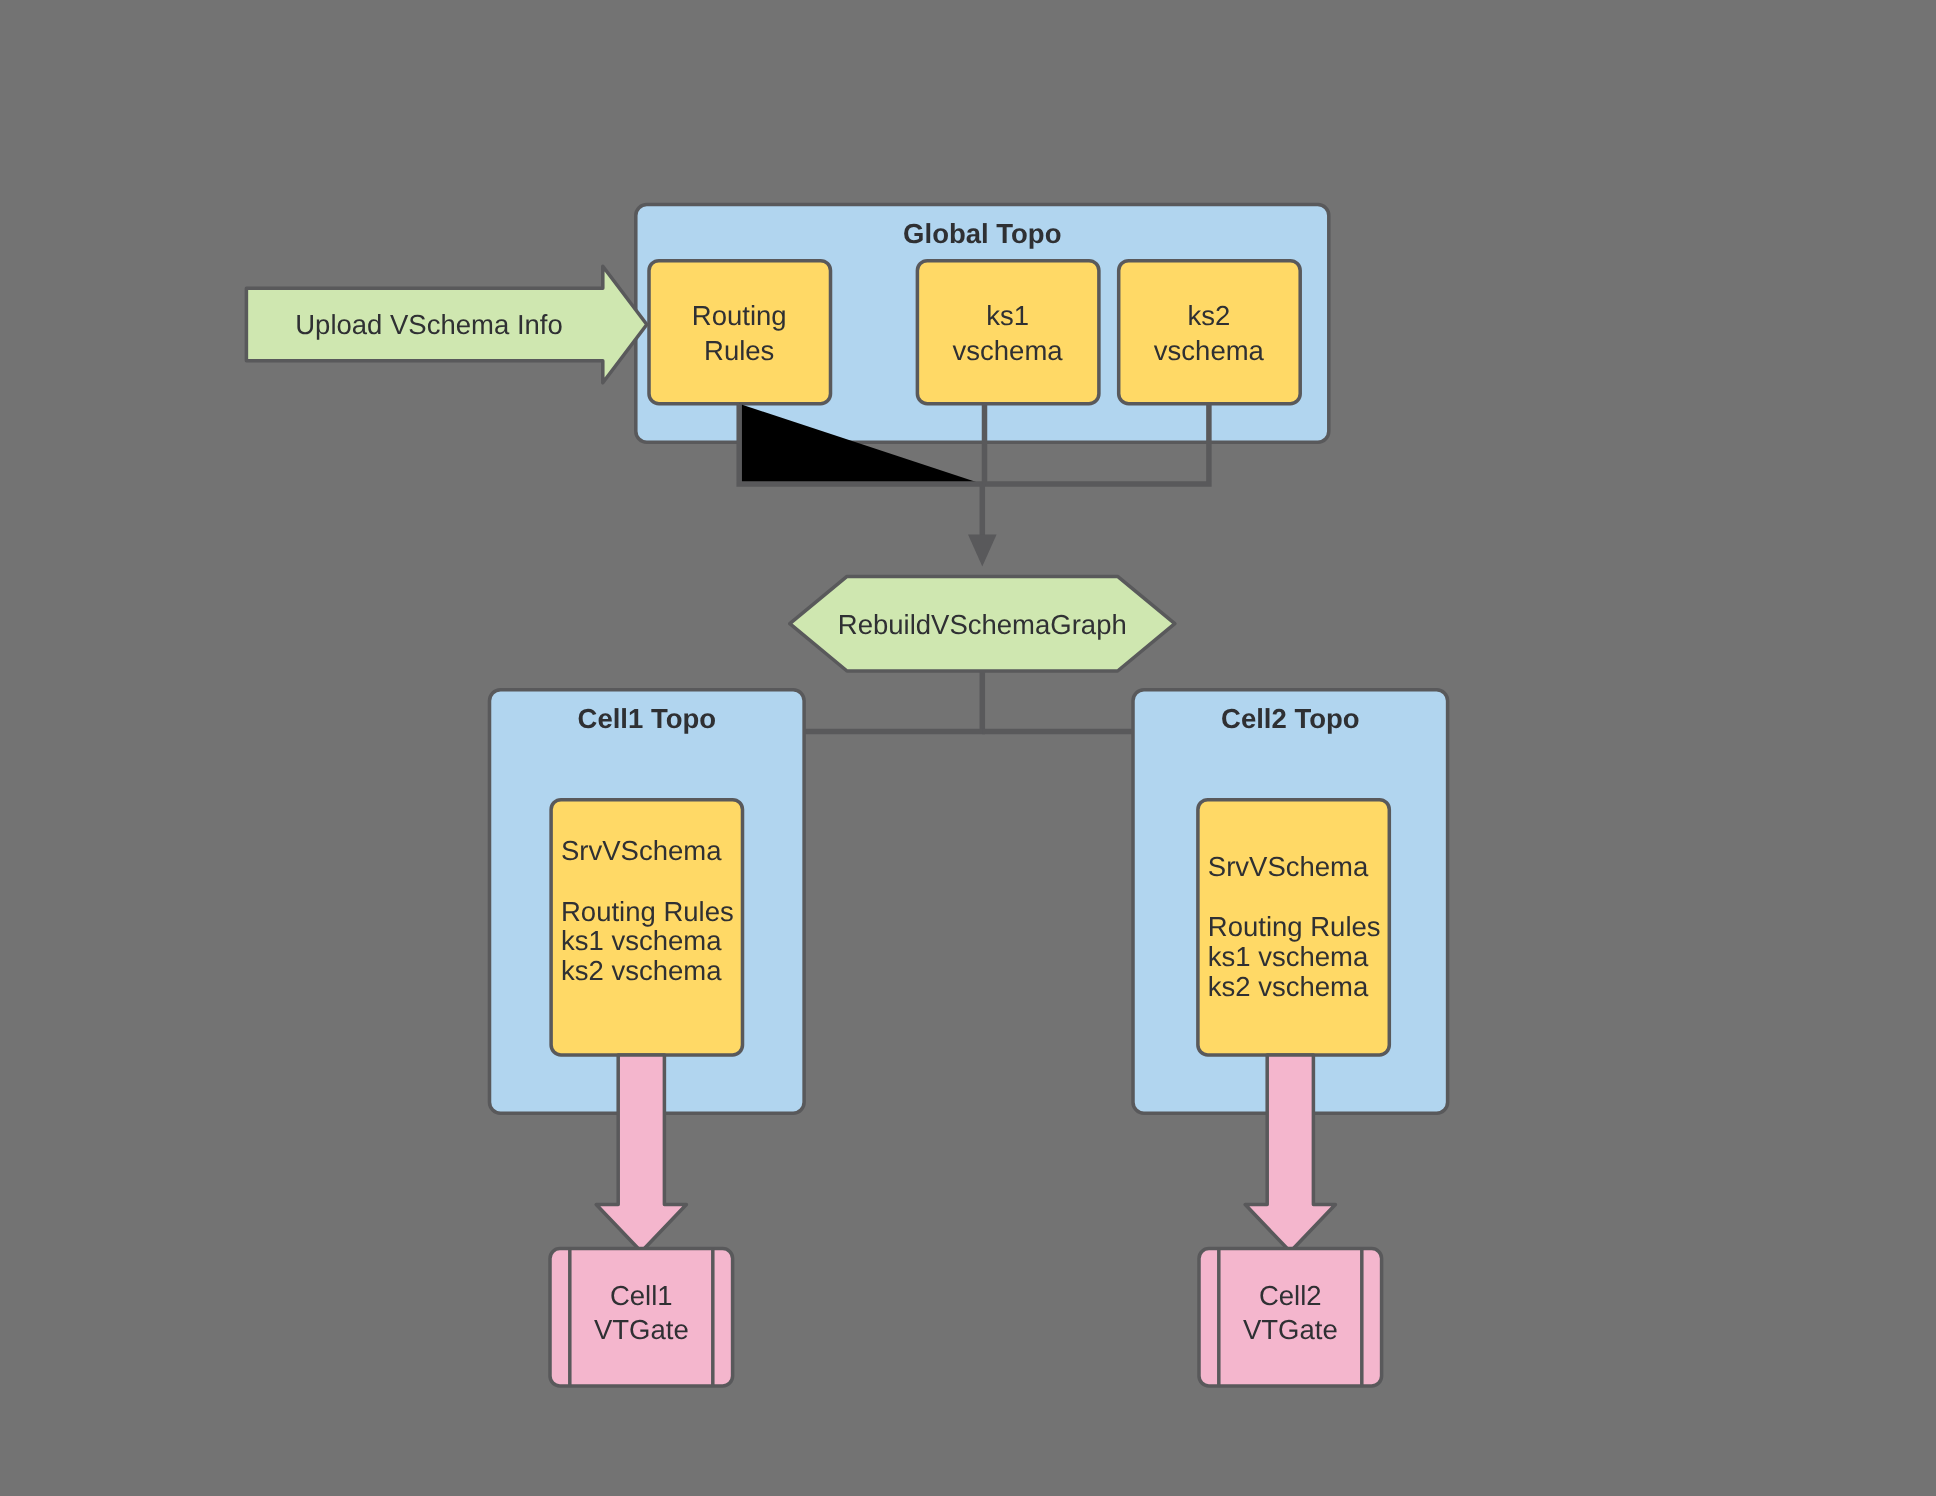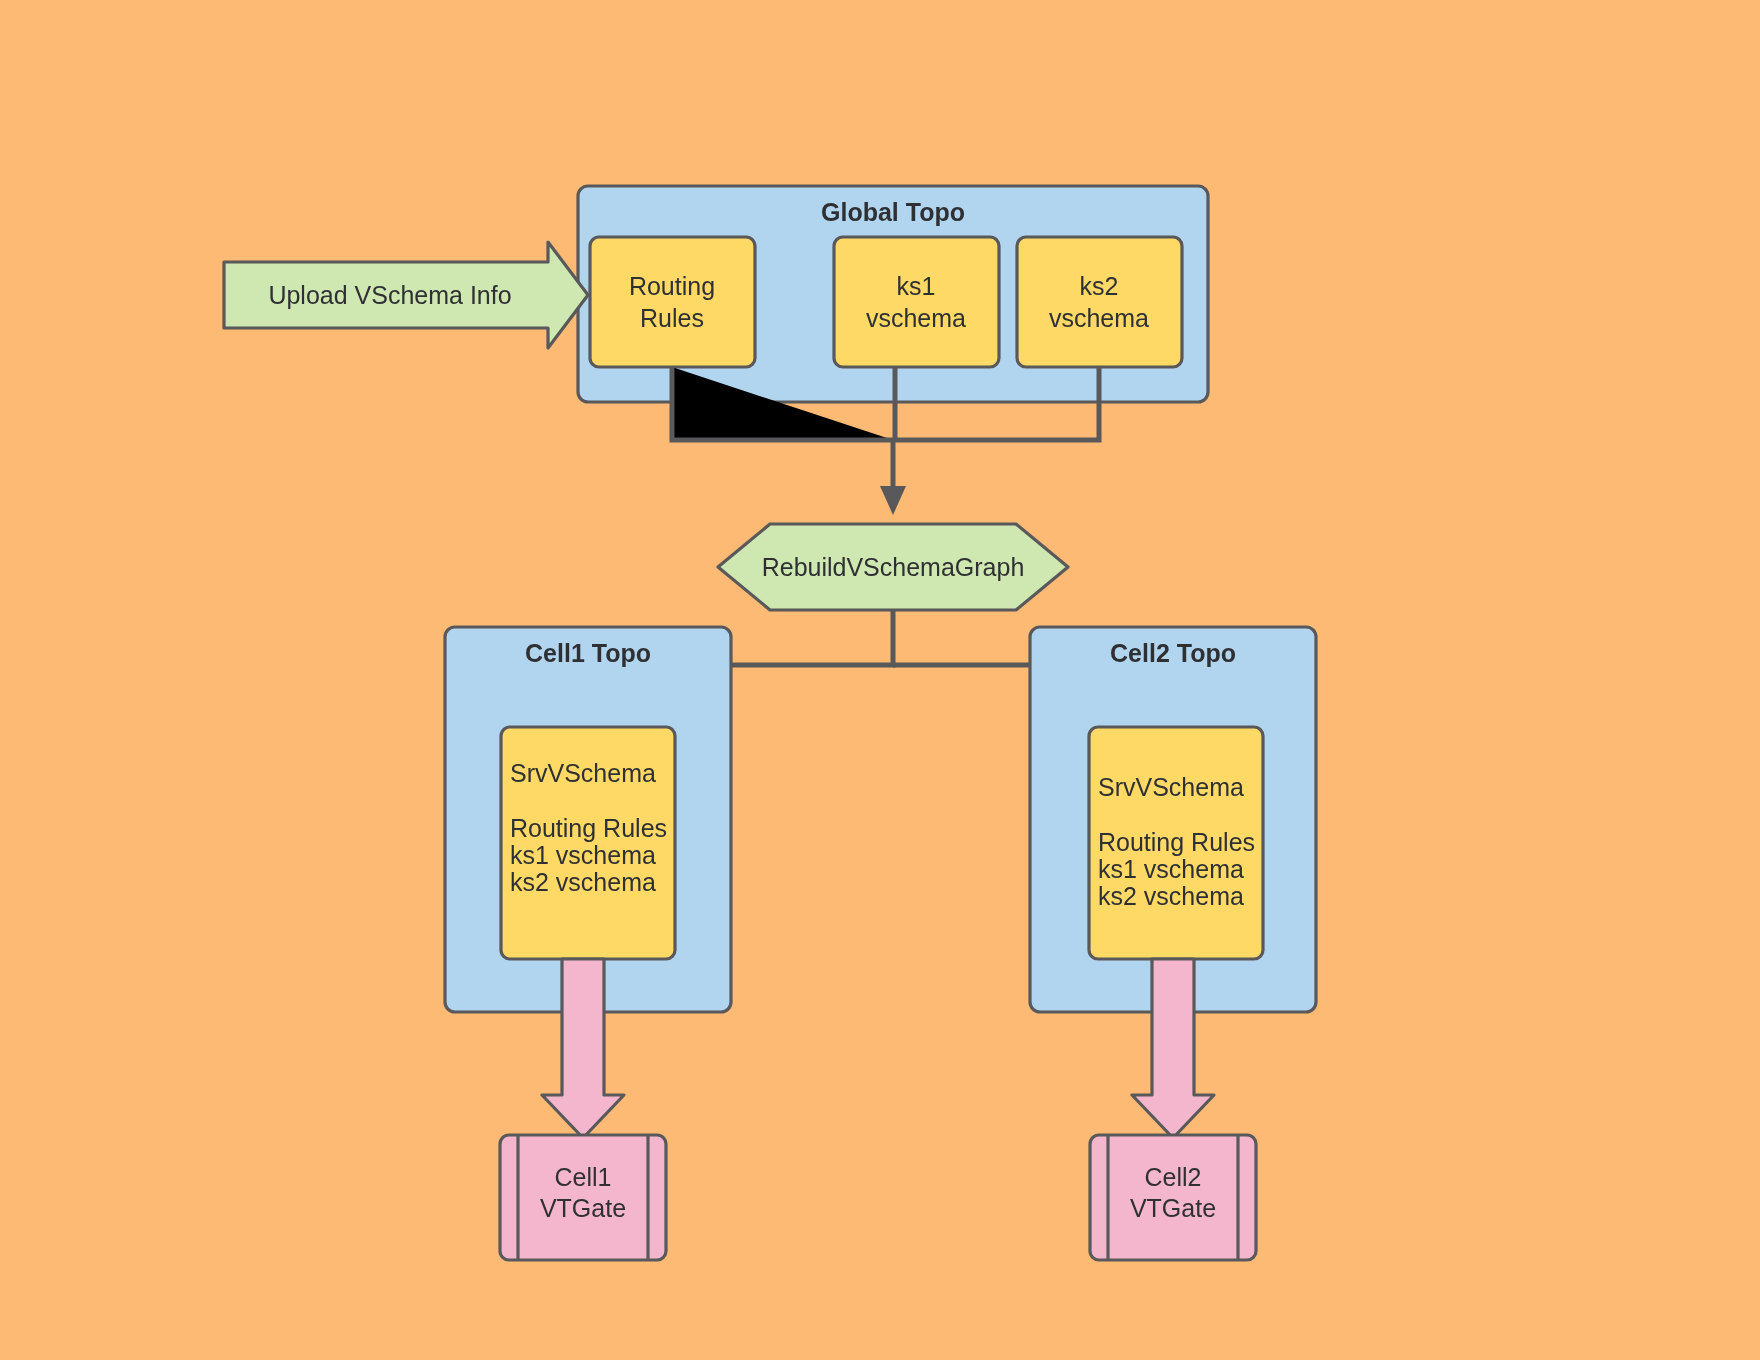--- a/index.html
+++ b/index.html
@@ -10,21 +10,21 @@
   body {
     width: 1760px;
     height: 1360px;
     overflow: hidden;
     font-family: "Liberation Sans", sans-serif;
   }
   #canvas {
     position: relative;
     width: 1760px;
     height: 1360px;
-    background: #fdba74;
+    background: #737373;
   }
   svg#diagram {
     position: absolute;
     left: 0;
     top: 0;
     width: 1760px;
     height: 1360px;
   }
   .shape-stroke {
     stroke: #59595b;

